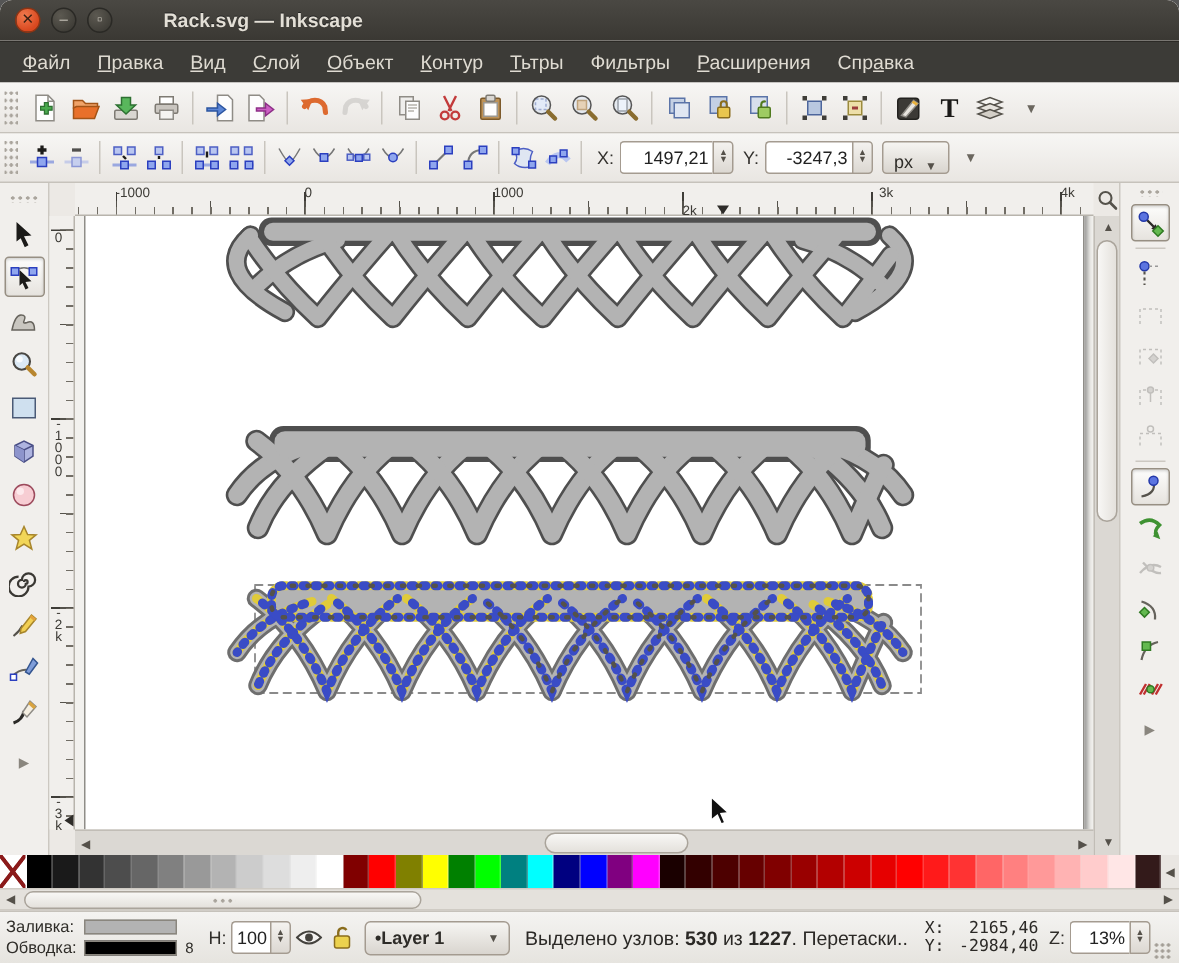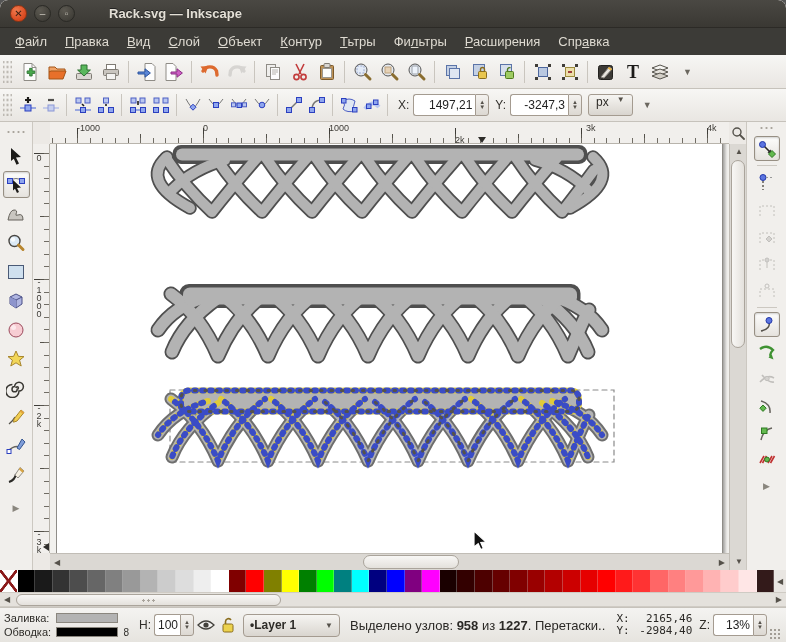--- a/index.html
+++ b/index.html
@@ -32,21 +32,21 @@
   .sep{width:1px;height:22px;background:#c9c5be;margin:0 4px;flex:none;}
   .dis{opacity:.45;filter:grayscale(60%);}
   .spinwrap{display:flex;align-items:center;margin-left:6px;}
   .spinlabel{font-size:12px;color:#33312d;margin-right:4px;}
   .spinbox{height:22px;background:#fff;border:1px solid #a49b90;border-radius:3px 0 0 3px;border-right:none;
     font-size:12px;color:#222;display:flex;align-items:center;justify-content:flex-end;padding:0 3px;overflow:hidden;white-space:nowrap;}
   .spinner{width:14px;height:22px;border:1px solid #a49b90;border-radius:0 3px 3px 0;background:linear-gradient(#f4f2ef,#dcd8d2);
     display:flex;flex-direction:column;align-items:center;justify-content:center;color:#55514a;}
   .spinner i{font-style:normal;font-size:6px;line-height:5px;}
   .unitdd{height:22px;margin-left:6px;padding:0 7px;border:1px solid #a49b90;border-radius:3px;
-    background:linear-gradient(#f6f5f2,#d9d5cf);font-size:12px;color:#2e2c28;display:flex;align-items:flex-start;gap:8px;}
+    background:linear-gradient(#f6f5f2,#d9d5cf);font-size:12px;color:#2e2c28;display:flex;align-items:flex-end;gap:8px;}
   .ddarrow{font-size:8px;color:#55514a;}
   .overflow-arrow{margin-left:10px;color:#6b675f;font-size:9px;}
   
   .toolbox{position:absolute;left:0;top:122px;width:33px;height:448px;background:#f1efec;border-right:1px solid #ccc8c1;
     display:flex;flex-direction:column;align-items:center;padding-top:8px;}
   .toolbox .tgrip{width:20px;height:5px;margin-bottom:6px;
     background-image:radial-gradient(circle,#aaa59d 1px,transparent 1.2px);background-size:5px 4px;}
   .tool{width:27px;height:27px;display:flex;align-items:center;justify-content:center;border-radius:3px;margin:1px 0;}
   .tool.active{background:linear-gradient(#fdfdfc,#e6e3de);border:1px solid #978f83;box-shadow:inset 0 1px 2px rgba(0,0,0,.18);}
   .tool-expander{margin-top:14px;color:#8a867e;font-size:9px;}
@@ -880,21 +880,21 @@
     <div class="sicon">
         <svg width="14" height="16">
           <rect x="2" y="7" width="10" height="8" rx="1.5" fill="#ecd24e" stroke="#8a6d1d"></rect>
           <path d="M4.5 7 V4.5 a3 3 0 0 1 5.5 -1.5" fill="none" stroke="#8a6d1d" stroke-width="1.6"></path>
         </svg>
       </div>
     <div class="layerdd">
       <span>•Layer 1</span>
       <span class="ddarrow">▼</span>
     </div>
-    <div class="statusmsg"><span>Выделено узлов: </span><b>958</b><span> из </span><b>1227</b><span>. Перетаски..</span></div>
+    <div class="statusmsg"><span>Выделено узлов: </span><b>530</b><span> из </span><b>1227</b><span>. Перетаски..</span></div>
     <div class="xyblock">
       <div><span>X:</span> <span class="val">2165,46</span></div>
       <div><span>Y:</span> <span class="val">-2984,40</span></div>
     </div>
     <span class="zlabel">Z:</span>
     <div class="spinbox" style="width:40px;border-radius:3px 0 0 3px">13%</div>
     <div class="spinner">
         <i>▲</i>
         <i>▼</i>
       </div>

